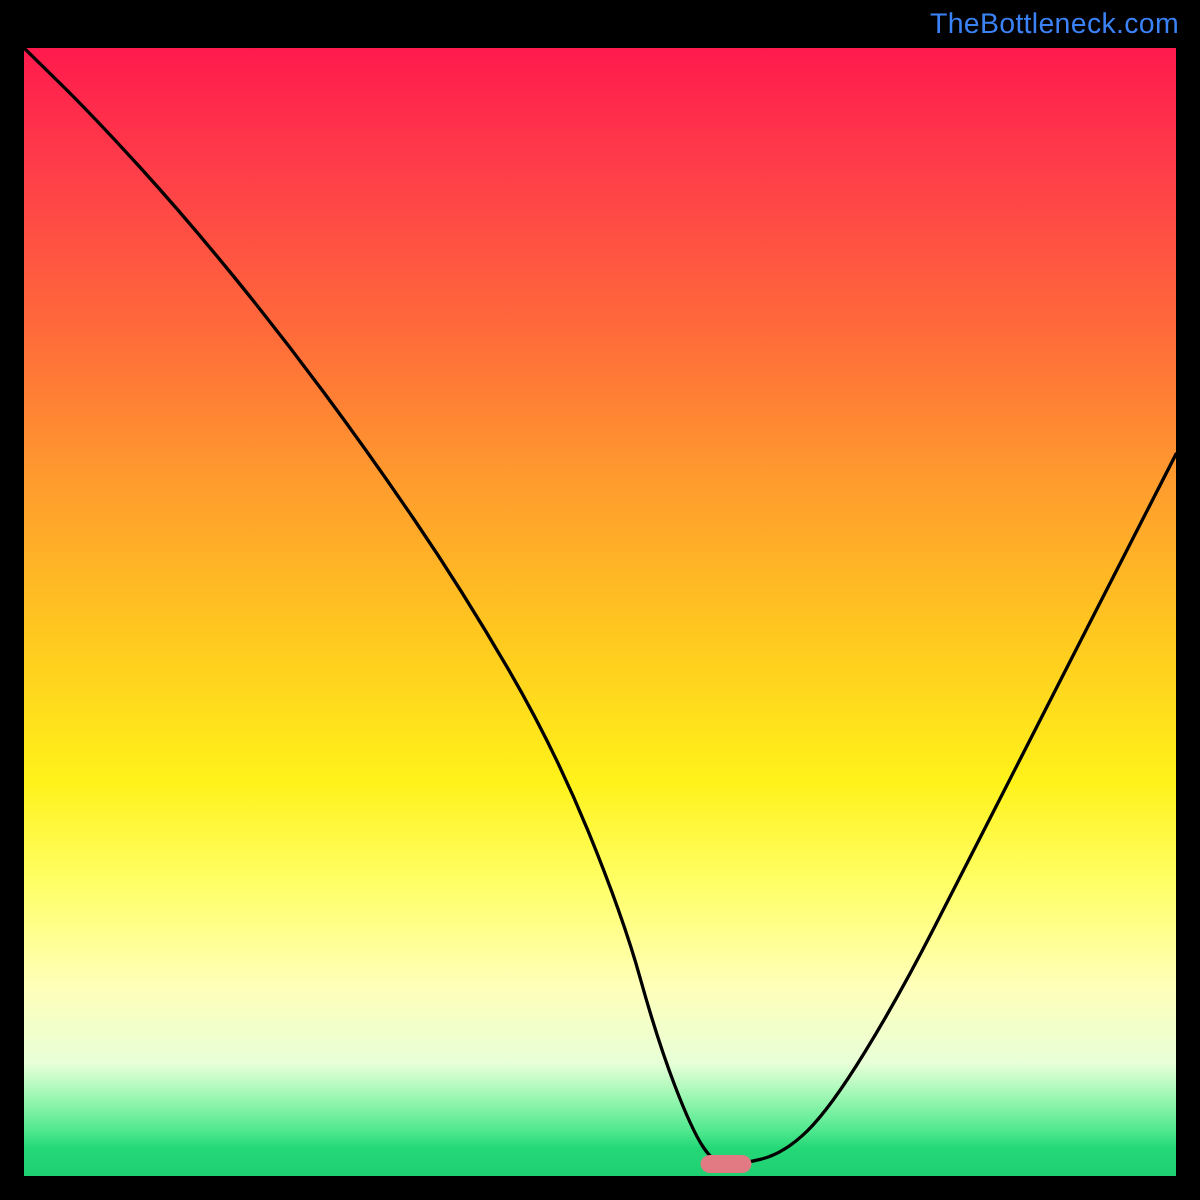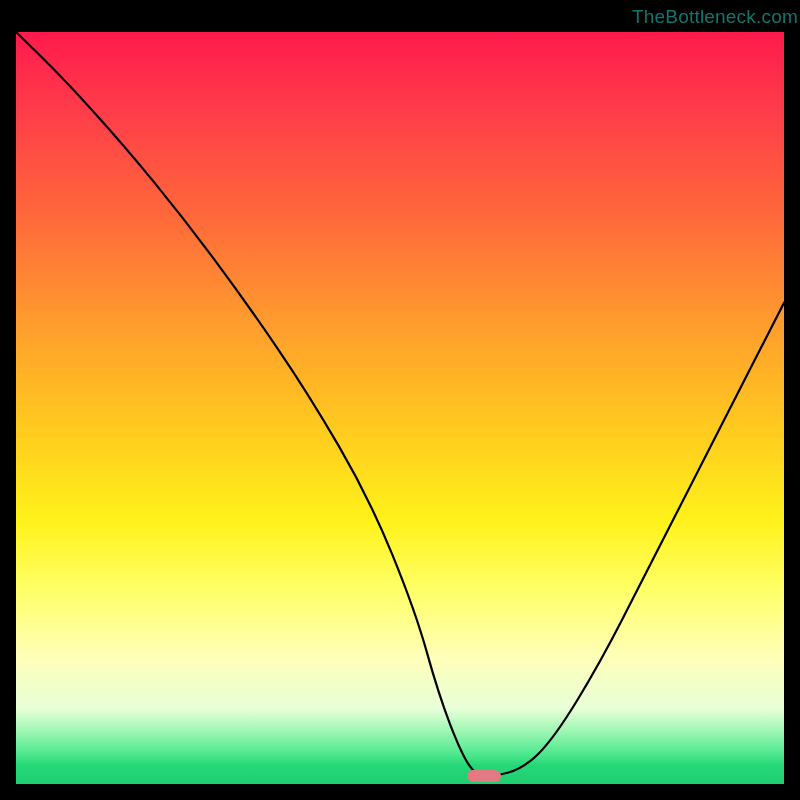--- a/index.html
+++ b/index.html
@@ -14,21 +14,21 @@
   #fff21a 65%,
   #ffff66 74%,
   #ffffb8 83%,
   #e8ffd8 90%,
   #9cf7b2 93%,
   #4fe88e 96%,
   #25d877 97.5%,
   #1ecf72 100%)}
 .curve{position:absolute;inset:0}
 .marker{position:absolute;width:34px;height:12px;border-radius:6px;background:#e27a84;transform:translate(-50%,-50%)}
-.attrib{position:absolute;top:6px;right:2px;color:#0f766e;font-size:19px;font-weight:500;letter-spacing:.2px}
+.attrib{position:absolute;top:6px;right:14px;color:#3b82f6;font-size:19px;font-weight:500;letter-spacing:.2px}
 </style>
 </head>
 <body>
 
 <div class="stage">
 
   <div class="attrib">TheBottleneck.com</div>
 
   <div class="plot">
     <div class="gradient"></div>

